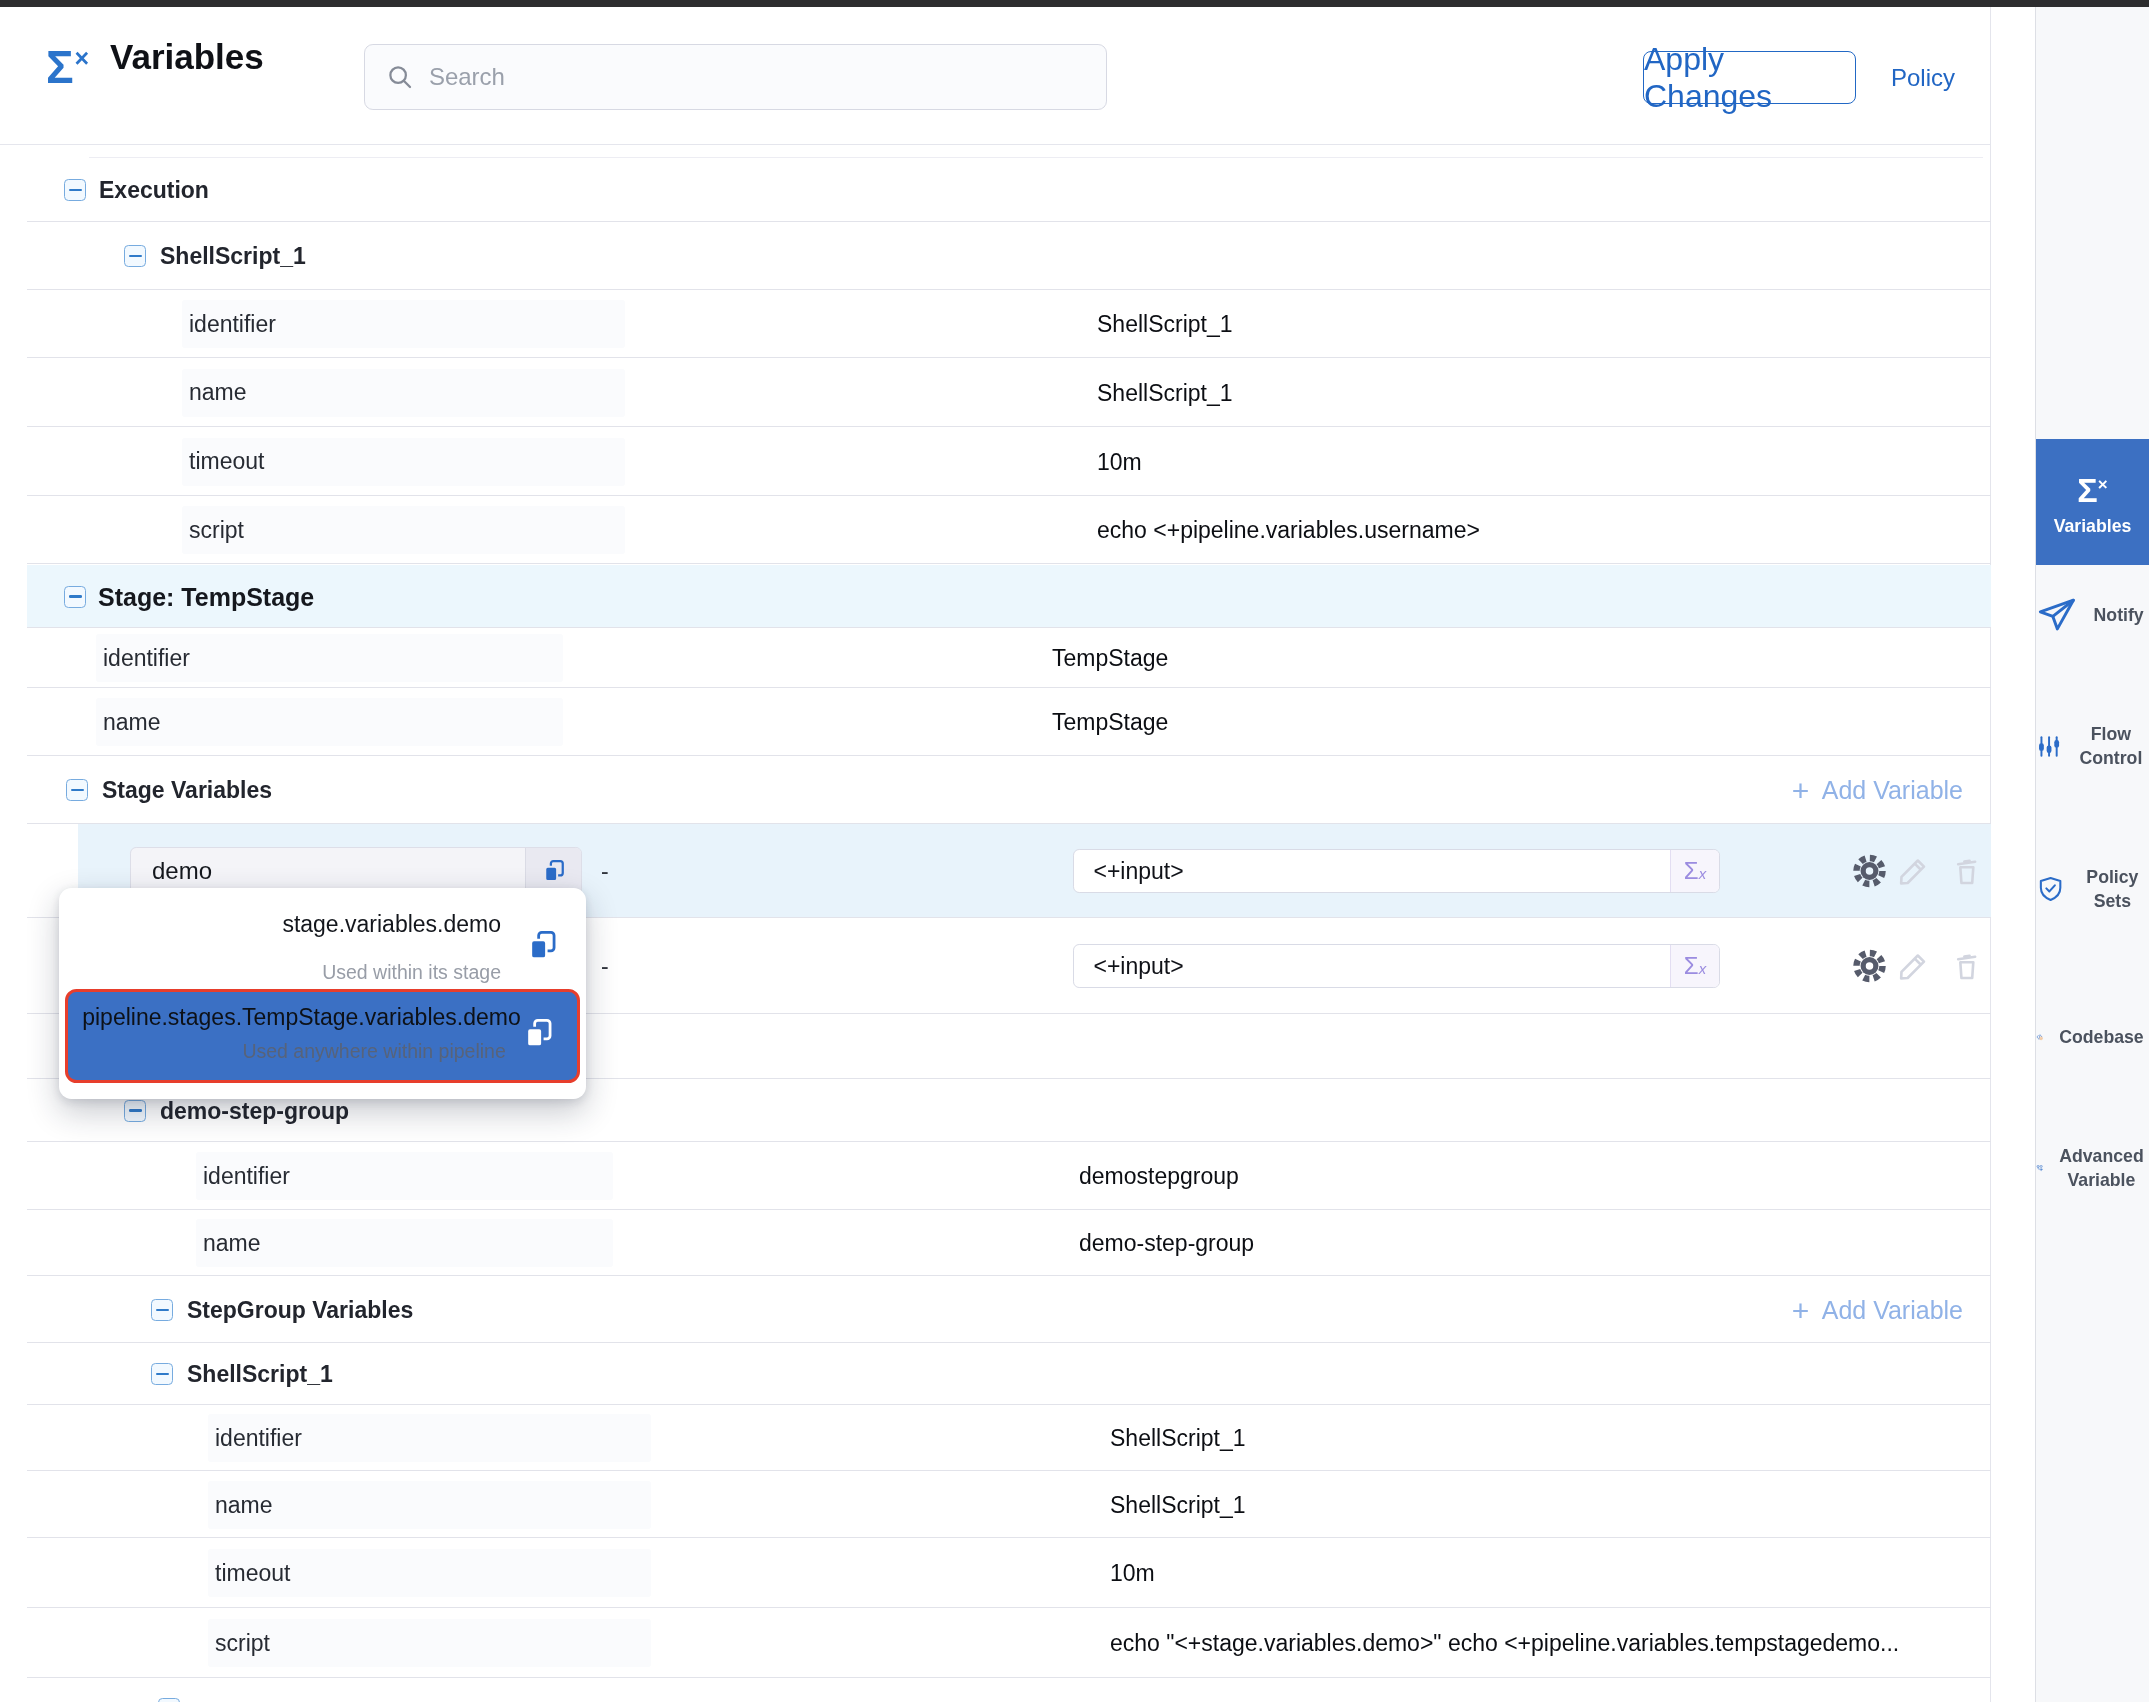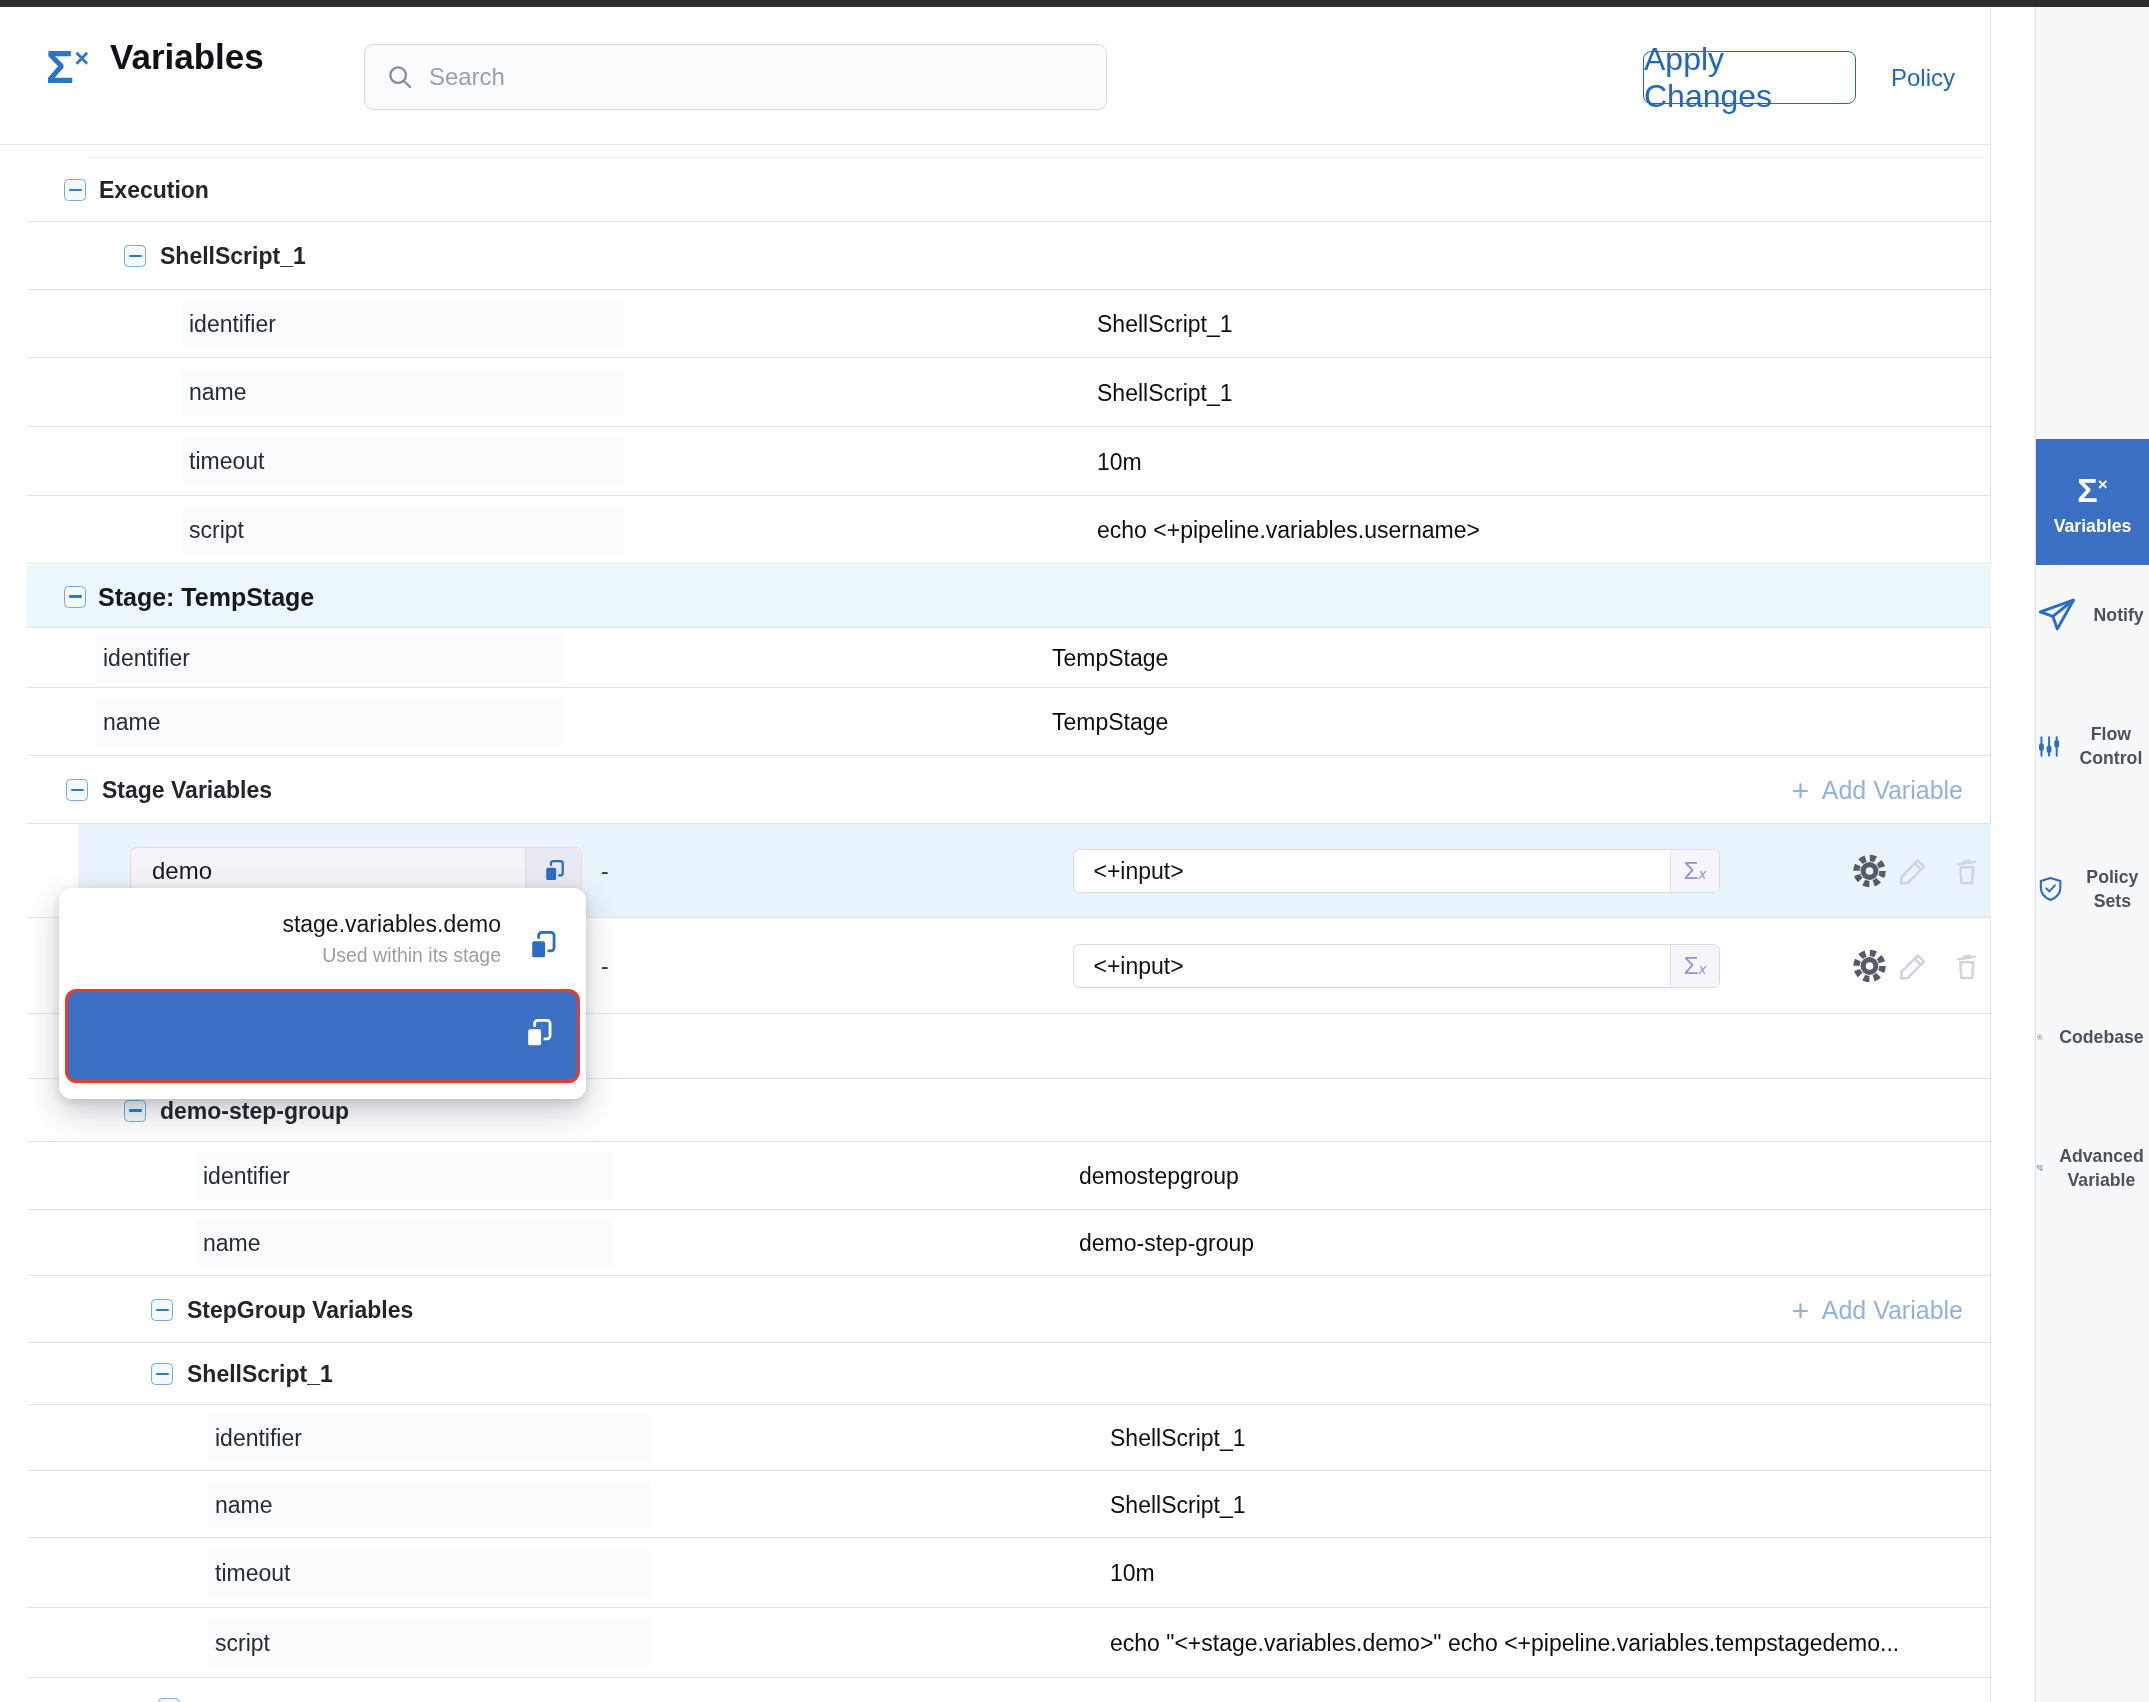--- a/index.html
+++ b/index.html
@@ -80,21 +80,21 @@
 
   .acticon{position:absolute;top:50%;transform:translateY(-50%);width:41px;height:41px;
            display:flex;align-items:center;justify-content:center;cursor:pointer;}
 
   
   .popover{position:absolute;left:59px;top:881px;width:527px;height:211px;background:#fff;
            border-radius:12.4px;z-index:50;
            box-shadow:0 12.4px 32px rgba(25,35,55,.24),0 2.7px 8.9px rgba(25,35,55,.12);}
   .opt1{position:absolute;left:21px;right:85px;top:23px;text-align:right;cursor:pointer;}
   .opt1 .expr{font-size:23px;color:#13161c;font-weight:500;}
-  .opt1 .scope{margin-top:6px;font-size:19.5px;color:#989da7;}
+  .opt1 .scope{margin-top:23px;font-size:19.5px;color:#989da7;}
   .optcopy{position:absolute;width:37px;height:37px;cursor:pointer;}
   .opt1copy{right:25px;top:39px;}
   .opt2{position:absolute;left:6.2px;right:6.2px;top:101px;height:94px;background:#3b70c4;
         border:3.5px solid #e73e2c;border-radius:11.5px;box-sizing:border-box;cursor:pointer;}
   .opt2text{position:absolute;left:14px;right:71px;top:11.5px;text-align:right;}
   .opt2text .expr{font-size:23px;color:#0d1117;font-weight:500;}
   .opt2text .scope{margin-top:9.8px;font-size:19.5px;color:#57637a;}
   .opt2copy{right:19.5px;top:23px;}
 
   
@@ -316,20 +316,24 @@
         <div class="expr">stage.variables.demo</div>
         <div class="scope">Used within its stage</div>
       </div>
       <span class="optcopy opt1copy">
         <svg width="37" height="37" viewBox="0 0 24 24">
           <rect x="9.5" y="3.5" width="10" height="12" rx="2" fill="none" stroke="#2b6cc8" stroke-width="1.8"></rect>
           <rect x="4.5" y="8.5" width="10" height="12" rx="2" fill="#2b6cc8" stroke="#ffffff" stroke-width="1.6"></rect>
         </svg>
       </span>
       <div class="opt2">
+        <div class="opt2text">
+          <div class="expr">pipeline.stages.TempStage.variables.demo</div>
+          <div class="scope">Used anywhere within pipeline</div>
+        </div>
         <span class="optcopy opt2copy">
           <svg width="37" height="37" viewBox="0 0 24 24">
             <rect x="9.5" y="3.5" width="10" height="12" rx="2" fill="none" stroke="#ffffff" stroke-width="1.8"></rect>
             <rect x="4.5" y="8.5" width="10" height="12" rx="2" fill="#ffffff" stroke="#3b70c4" stroke-width="1.6"></rect>
           </svg>
         </span>
       </div>
     </div>
   </div>
 

